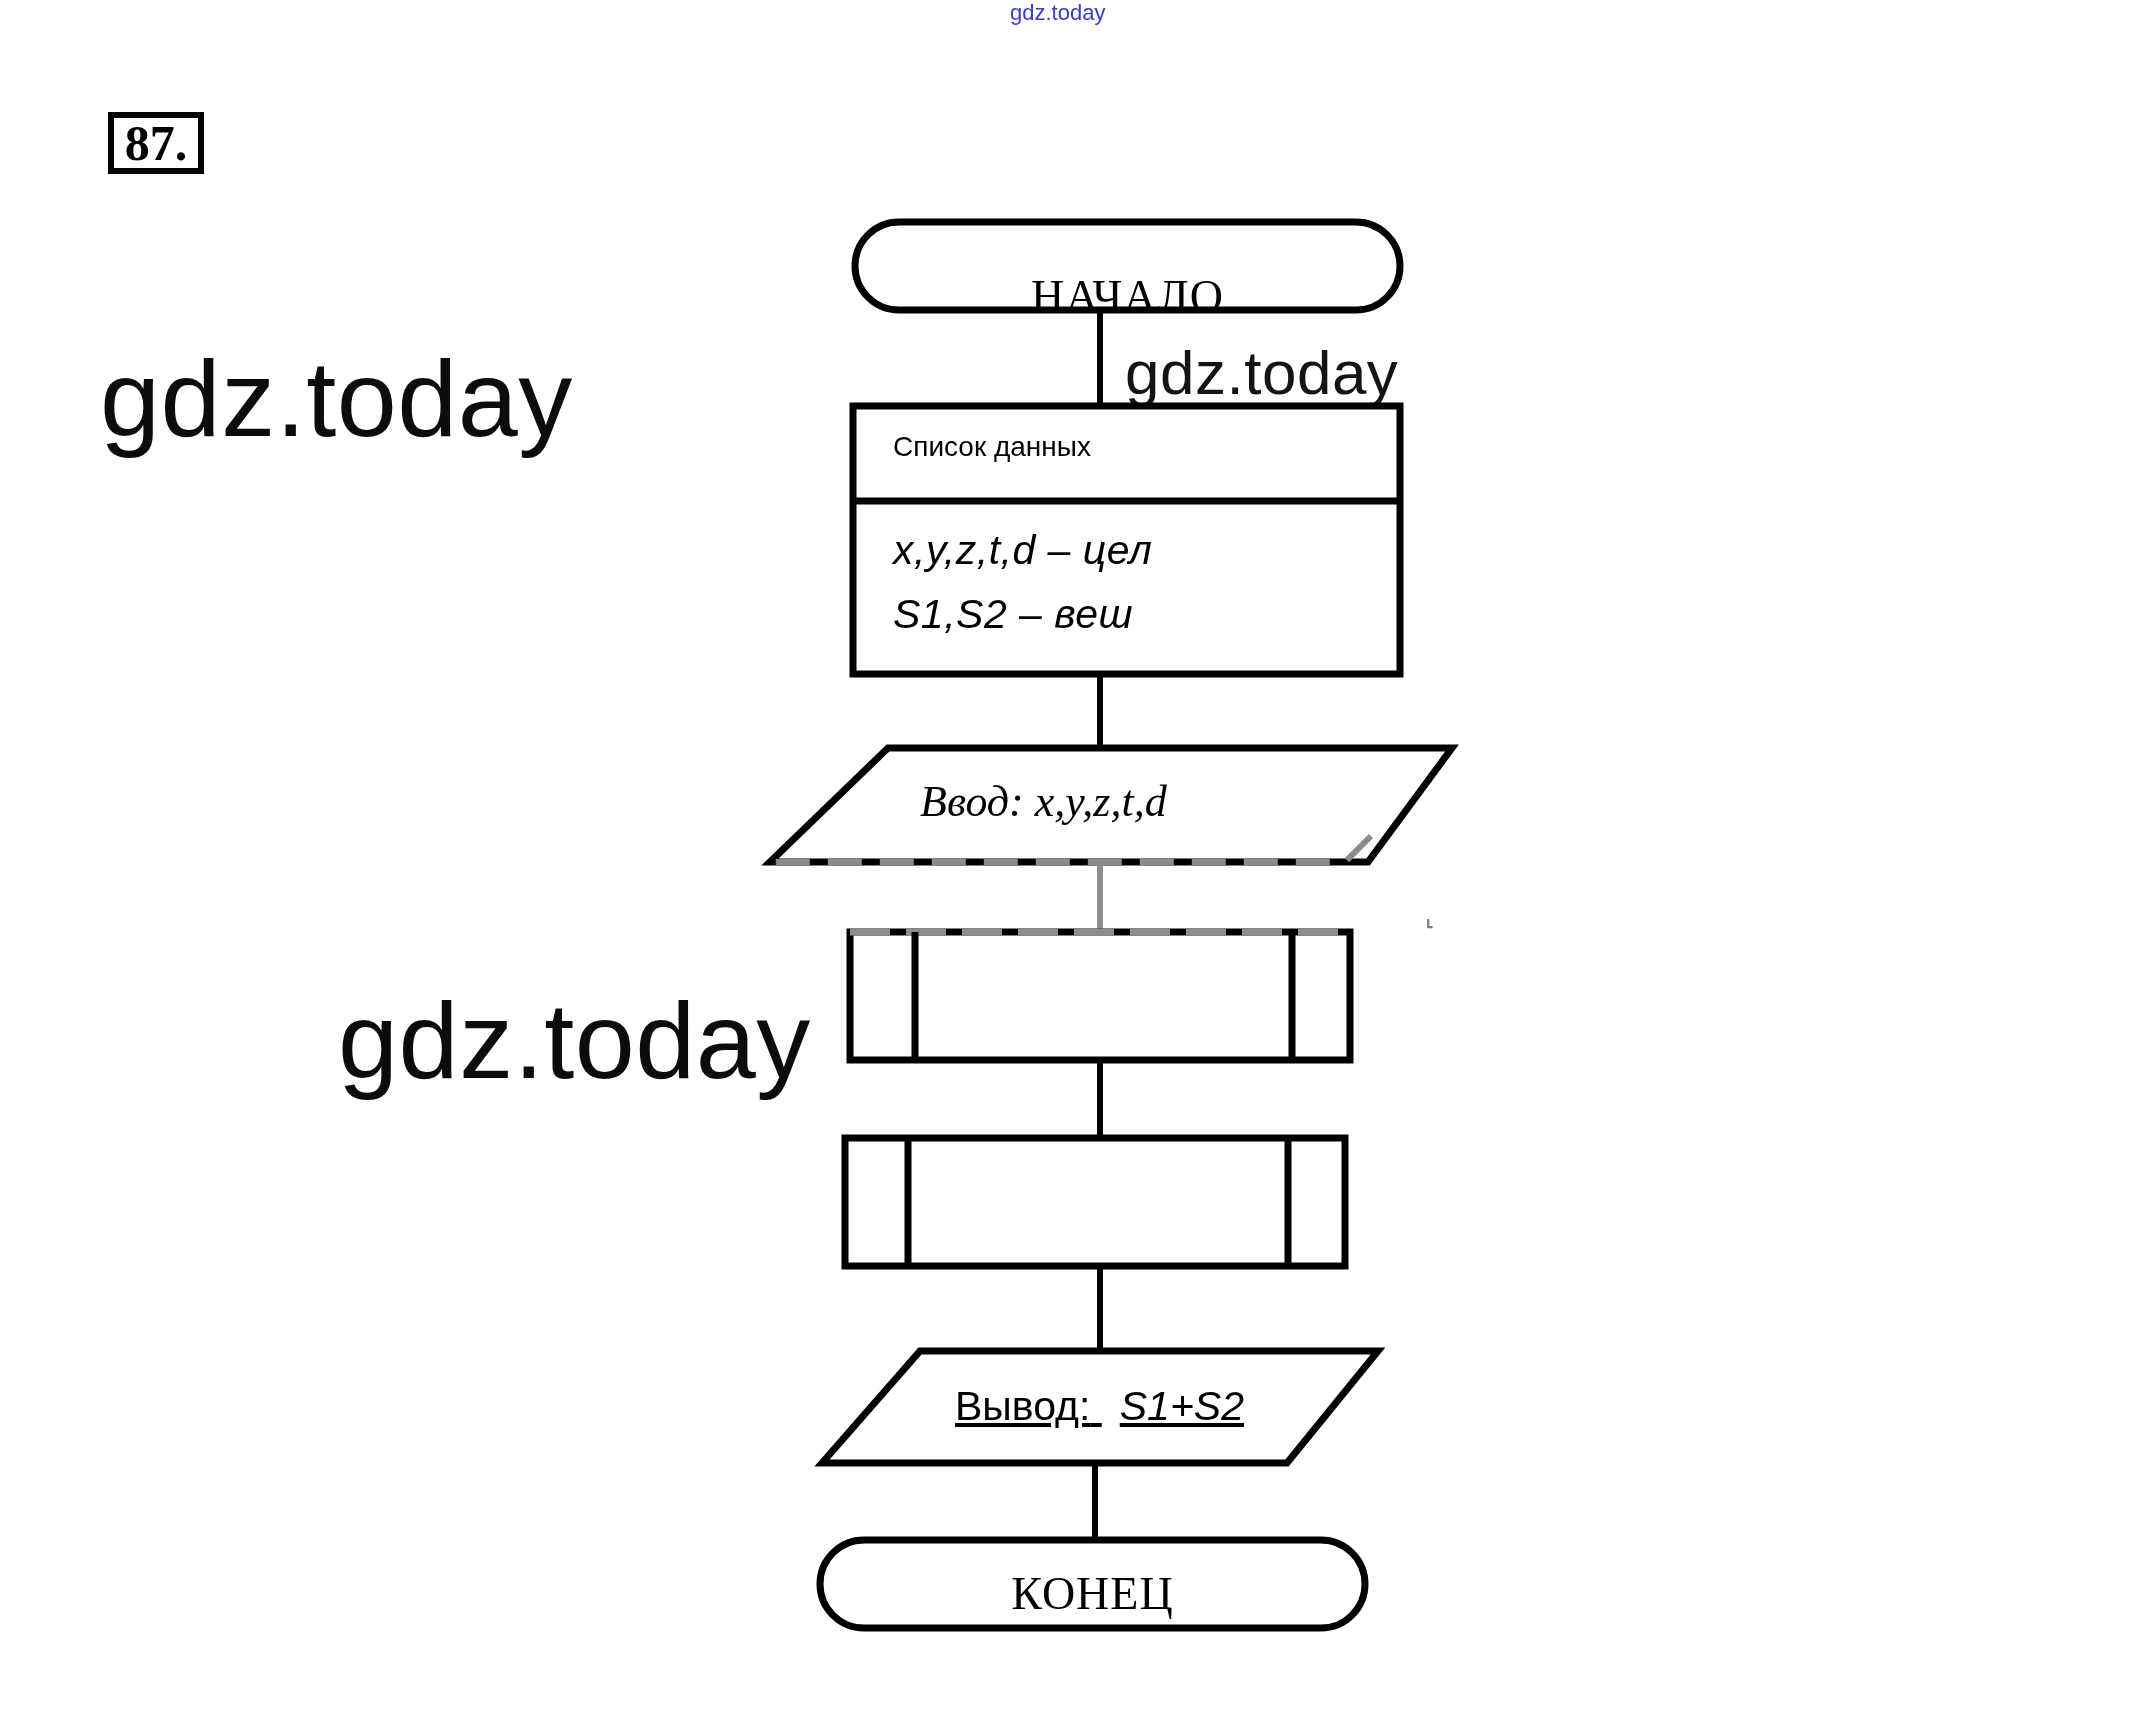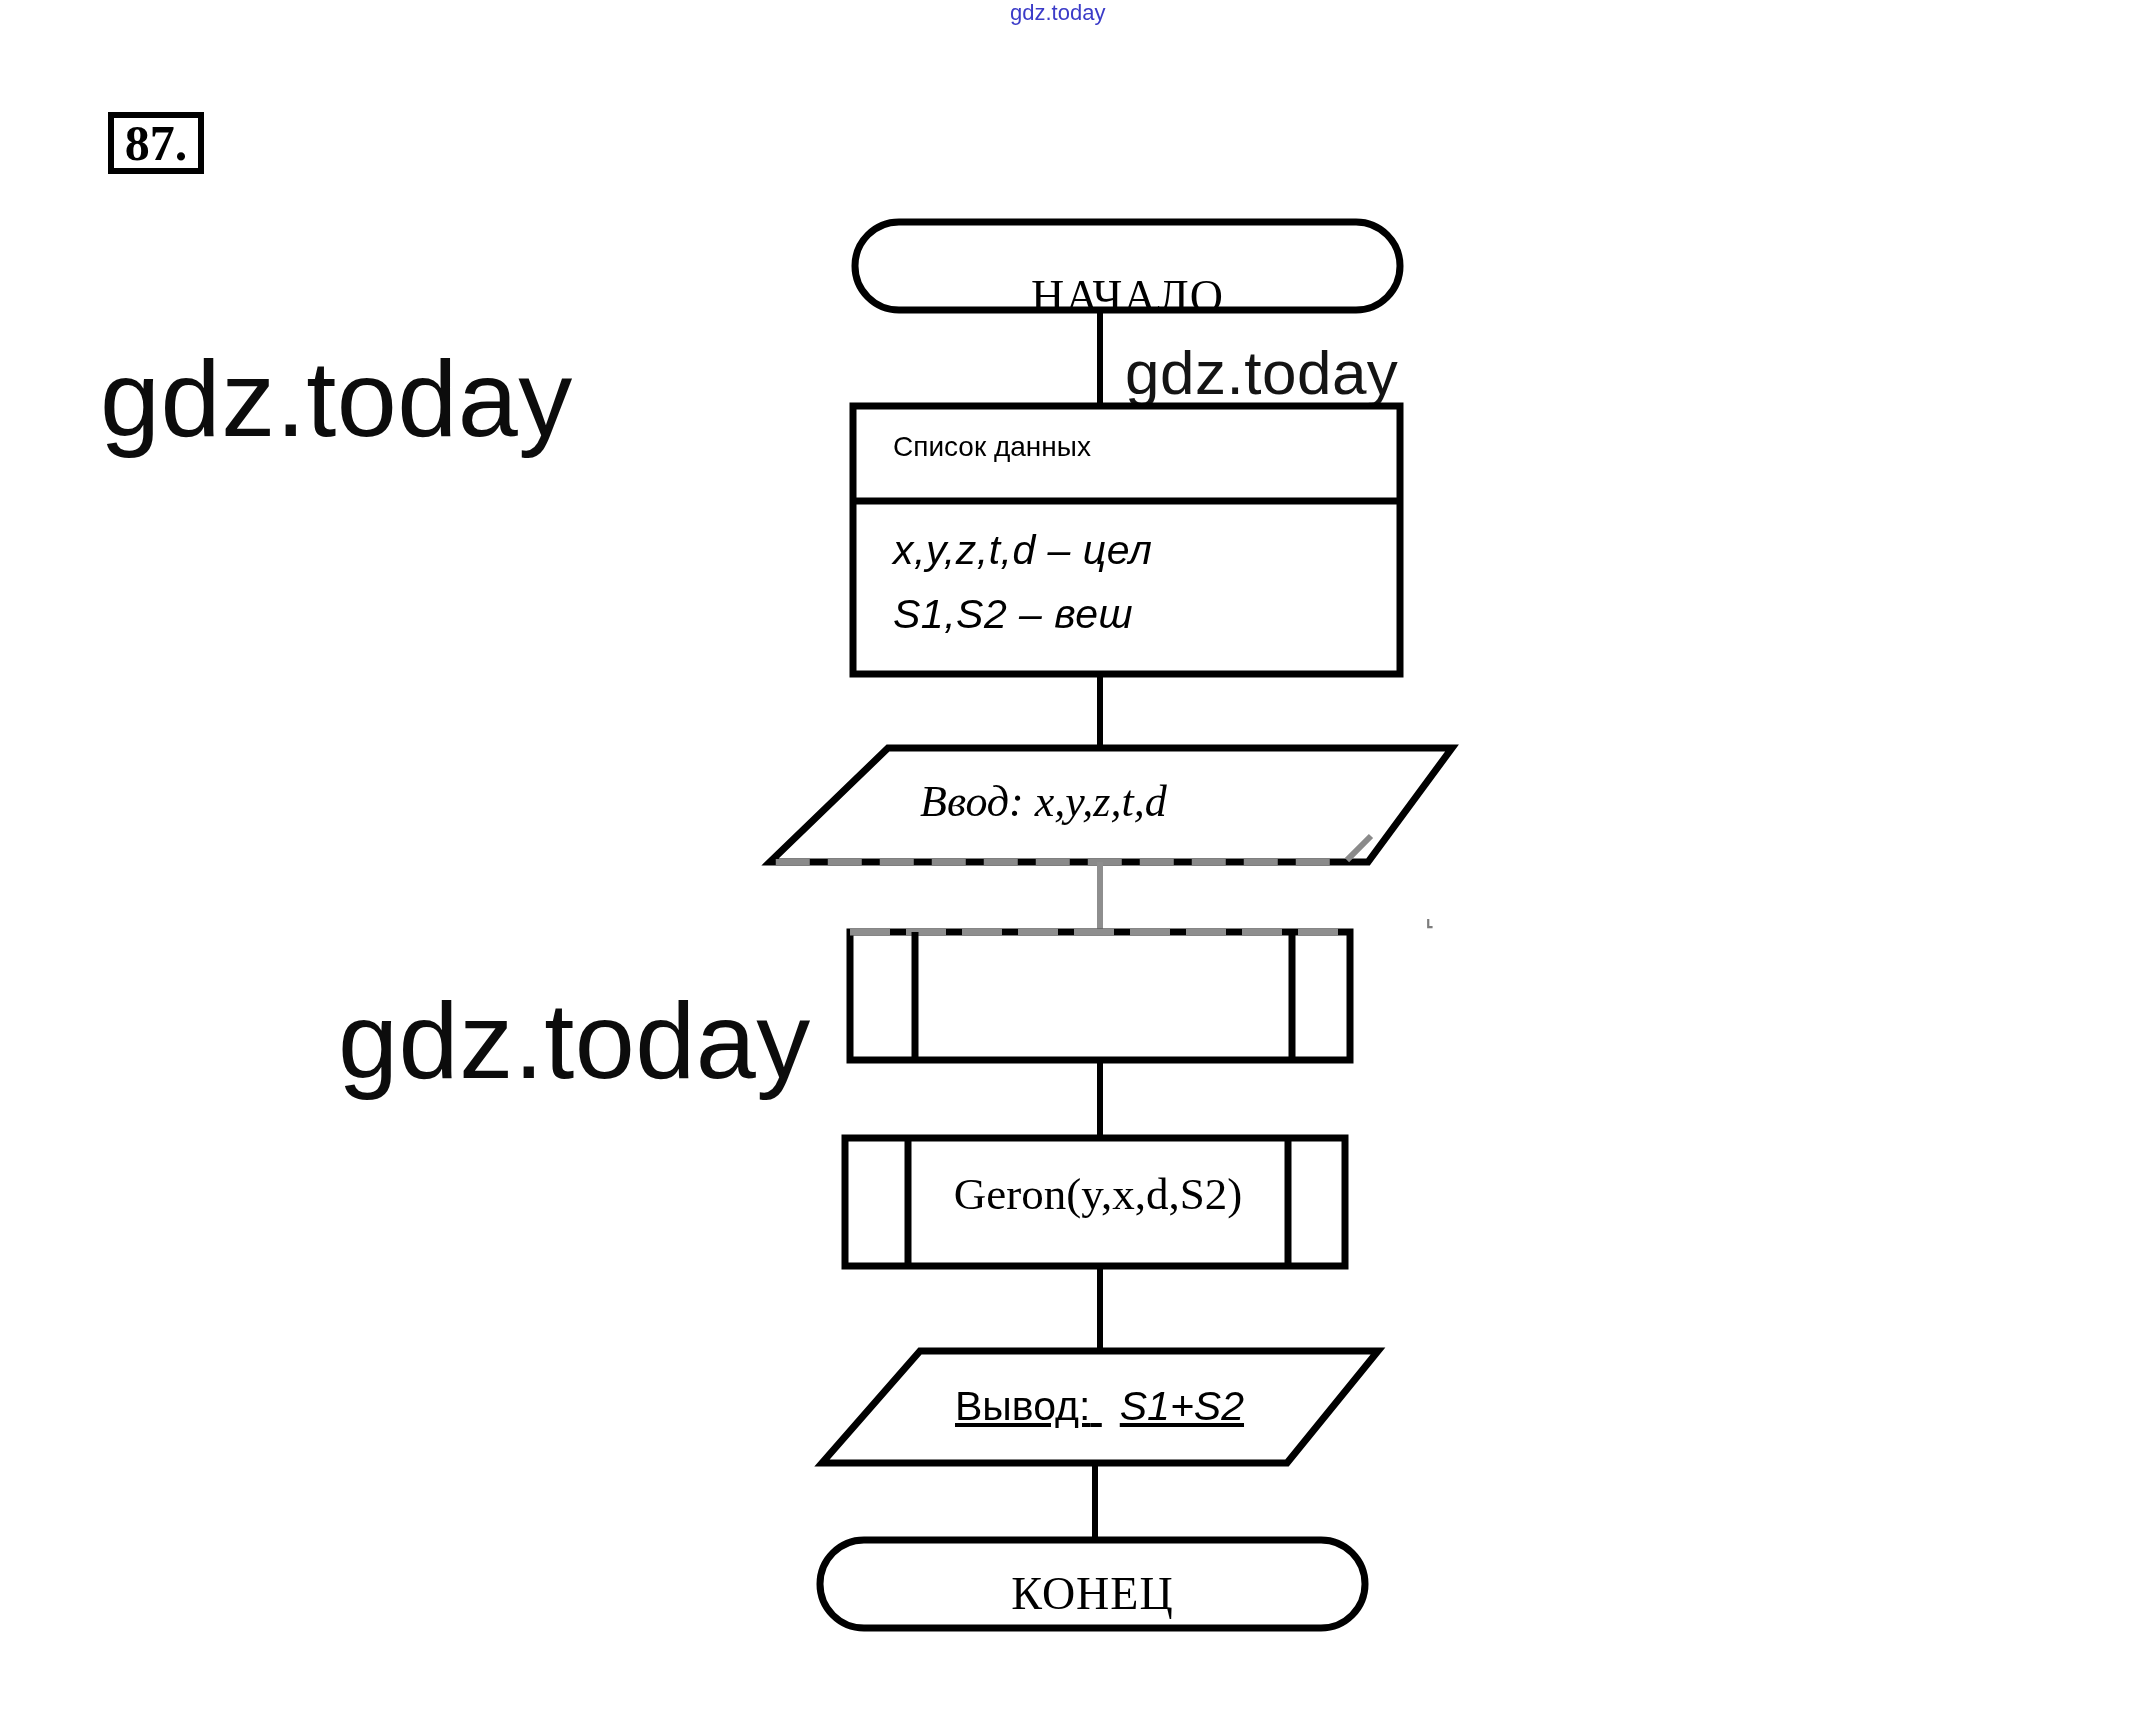--- a/index.html
+++ b/index.html
@@ -189,21 +189,20 @@
 
   <div class="lbl lbl-header" style="left:893px; top:433px;">Список данных</div>
 
   <div class="lbl lbl-decl" style="left:893px; top:530px;">x,y,z,t,d – цел</div>
 
   <div class="lbl lbl-decl" style="left:893px; top:594px;">S1,S2  – веш</div>
 
   <div class="lbl lbl-io-italic" style="left:920px; top:780px;">Ввод: x,y,z,t,d</div>
 
 
-  <div class="lbl lbl-call" style="left:908px; top:1172px; width:380px; text-align:center;">Geron(y,x,d,S2)</div>
 
   <div class="lbl lbl-out" style="left:955px; top:1386px;text-decoration:underline;">
     <span>Вывод:</span>
     <span class="it" style="margin-left:18px;">S1+S2</span>
   </div>
 
   <div class="lbl lbl-terminator" style="left:820px; top:1571px; width:545px; text-align:center;">КОНЕЦ</div>
 
 </div>
 

